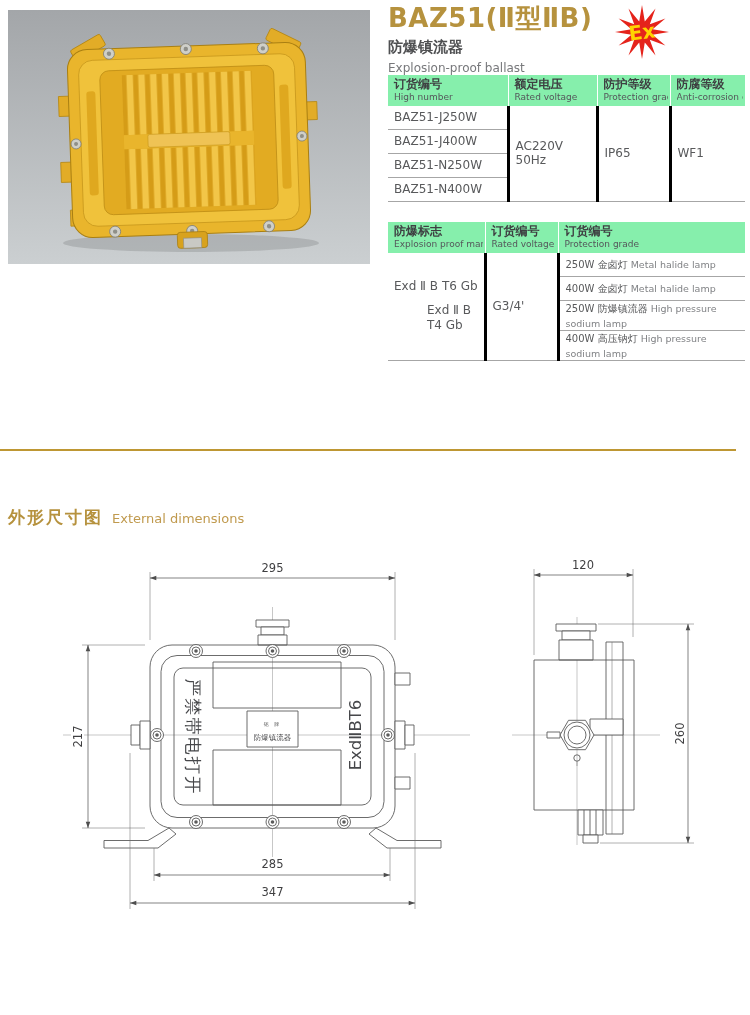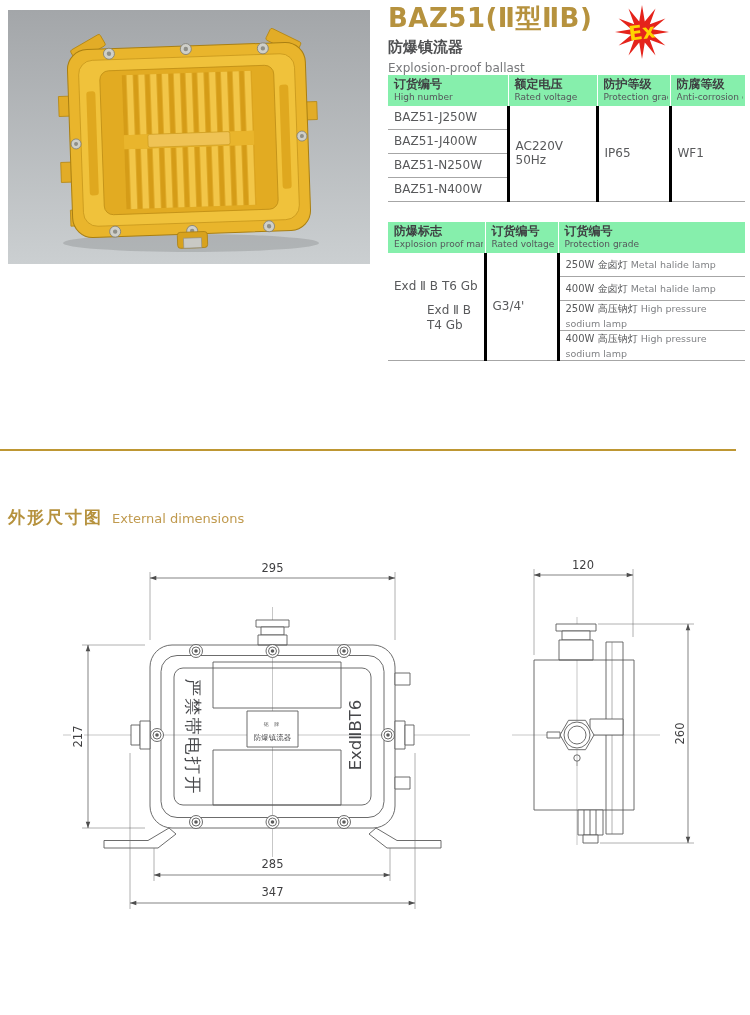--- a/index.html
+++ b/index.html
@@ -210,21 +210,21 @@
         <div>Exd Ⅱ B T6 Gb</div>
         <div>Exd Ⅱ B T4 Gb</div>
       </td>
       <td rowspan="4" class="vline">G3/4'</td>
       <td class="vline"><span class="lamp-cn">250W 金卤灯</span><span class="lamp-en">Metal halide lamp</span></td>
     </tr>
     <tr>
         <td class="vline"><span class="lamp-cn">400W 金卤灯</span><span class="lamp-en">Metal halide lamp</span></td>
       </tr>
     <tr>
-        <td class="vline"><span class="lamp-cn">250W 高压钠灯</span><span class="lamp-en">High pressure sodium lamp</span></td>
+        <td class="vline"><span class="lamp-cn">250W 防爆镇流器</span><span class="lamp-en">High pressure sodium lamp</span></td>
       </tr>
     <tr>
         <td class="vline"><span class="lamp-cn">400W 高压钠灯</span><span class="lamp-en">High pressure sodium lamp</span></td>
       </tr>
   </tbody>
 </table>
 
 <div class="divider"></div>
 <div class="section-title">
   <span class="cn">外形尺寸图</span><span class="en">External dimensions</span>

